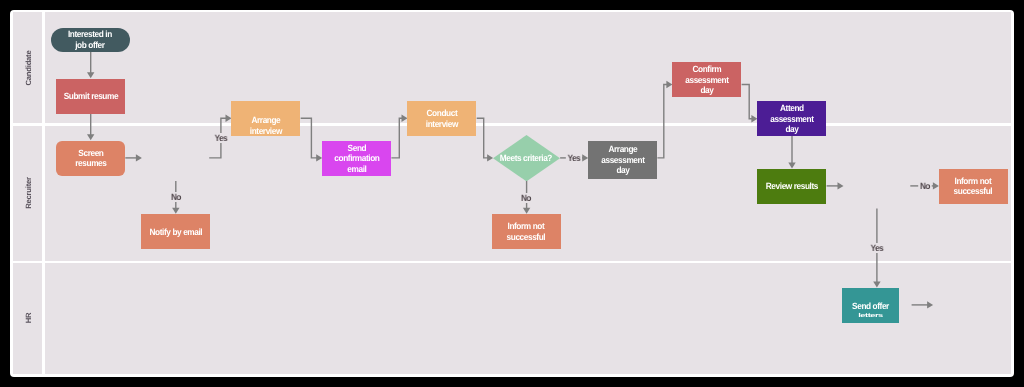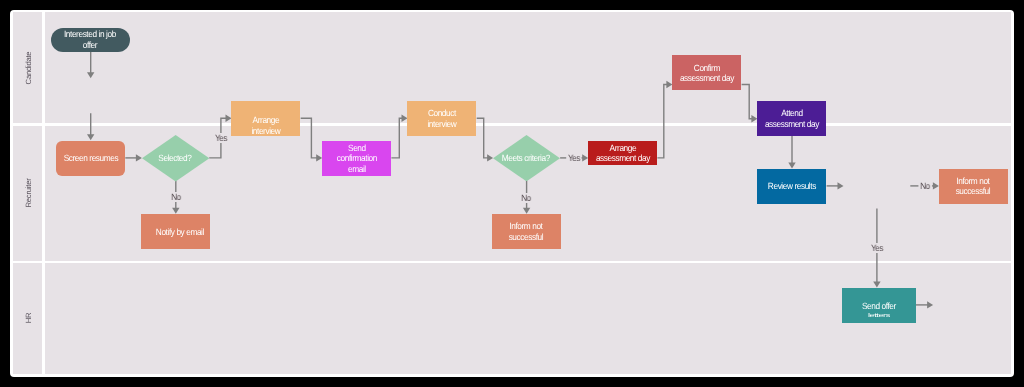--- a/index.html
+++ b/index.html
@@ -1,21 +1,21 @@
 <!DOCTYPE html>
 <html><head>
 <meta charset="utf-8">
 <style>
   html,body{margin:0;padding:0;}
   body{width:1024px;height:387px;background:#000;overflow:hidden;
        font-family:"Liberation Sans",sans-serif;
        -webkit-font-smoothing:antialiased;text-rendering:geometricPrecision;}
   #root{position:absolute;left:0;top:0;width:1024px;height:387px;background:#000;}
   #frame{position:absolute;left:9.8px;top:9.7px;width:1003.8px;height:366.9px;
-         background:#ffffff;border-radius:4px;overflow:hidden;}
+         background:#ffffff;border-radius:4px;overflow:hidden;font-weight:bold;}
   #canvas{position:absolute;left:3px;top:2.8px;width:998px;height:361.2px;
           background:#e7e2e6;overflow:hidden;}
   .lane-div{position:absolute;background:#ffffff;}
   .lane-label{position:absolute;width:120px;height:12px;margin-left:-60px;
               margin-top:-6px;color:#57505a;font-size:7.7px;line-height:12px;
               white-space:nowrap;text-align:center;letter-spacing:-0.25px;
               transform:rotate3d(0,0,1,-90deg) translate3d(0,0,0);transform-origin:center center;}
   .node{position:absolute;box-sizing:border-box;display:flex;align-items:center;
         justify-content:center;text-align:center;color:#ffffff;font-size:9px;
         line-height:10.35px;letter-spacing:-0.45px;}
@@ -109,66 +109,63 @@
             <polygon points="863.9,275.5 860.1999999999999,269.5 867.6,269.5" fill="#7f7f7f"></polygon>
           </g>
           <g>
             <polyline points="898.6,292.9 915.3000000000001,292.9" fill="none" stroke="#7f7f7f" stroke-width="1.4" stroke-linejoin="miter"></polyline>
             <polygon points="920.1,292.9 914.1,289.2 914.1,296.59999999999997" fill="#7f7f7f"></polygon>
           </g>
         </svg>
         <div class="node stadium" style="left: 37.8px; top: 15.5px; width: 79.6px; height: 23.6px; background: rgb(66, 90, 96);">
           <span class="lbl">Interested in job offer</span>
         </div>
+        <div class="node rect" style="left: 43.1px; top: 66.2px; width: 69.2px; height: 35px; background: rgb(203, 99, 99);">
+          <span class="lbl">Submit resume</span>
+        </div>
         <div class="node rect" style="left: 43.1px; top: 128.2px; width: 69.2px; height: 35px; background: rgb(221, 131, 102); border-radius: 6px;">
           <span class="lbl">Screen resumes</span>
         </div>
-        <div class="node diamond" style="left: 128.9px; top: 122.5px; width: 67.3px; height: 46.6px;">
-          <svg class="dmnd" viewBox="0 0 67.3 46.6">
-            <polygon points="33.65,0 67.3,23.3 33.65,46.6 0,23.3" fill="#97cfab"></polygon>
-          </svg>
-          <span class="lbl">Selected?</span>
-        </div>
-        <div class="node rect" style="left: 128.2px; top: 201.8px; width: 69.2px; height: 35px; background: rgb(221, 131, 102); justify-content: flex-end;">
+        <div class="node rect" style="left: 128.2px; top: 201.8px; width: 69.2px; height: 35px; background: rgb(221, 131, 102);">
           <span class="lbl">Notify by email</span>
         </div>
         <div class="node rect" style="left: 218.5px; top: 88.6px; width: 69.2px; height: 35px; background: rgb(239, 179, 117); align-items: flex-end;">
           <span class="lbl">Arrange interview</span>
         </div>
         <div class="node rect" style="left: 309.2px; top: 128.4px; width: 69.2px; height: 35px; background: #d946ef;">
           <span class="lbl">Send confirmation email</span>
         </div>
         <div class="node diamond" style="left: 480.1px; top: 122.3px; width: 67px; height: 46.4px;">
           <svg class="dmnd" viewBox="0 0 67 46.4">
             <polygon points="33.5,0 67,23.2 33.5,46.4 0,23.2" fill="#97cfab"></polygon>
           </svg>
           <span class="lbl">Meets criteria?</span>
         </div>
         <div class="node rect" style="left: 394.5px; top: 88.6px; width: 69.2px; height: 35px; background: rgb(239, 179, 117);">
           <span class="lbl">Conduct interview</span>
         </div>
         <div class="node rect" style="left: 478.9px; top: 201.8px; width: 69.2px; height: 35px; background: rgb(221, 131, 102);">
           <span class="lbl">Inform not successful</span>
         </div>
-        <div class="node rect" style="left: 575.2px; top: 128.4px; width: 69.2px; height: 24px; background: #b91c1c;">
+        <div class="node rect" style="left: 575.2px; top: 128.4px; width: 69.2px; height: 38px; background: #737373;">
           <span class="lbl">Arrange assessment day</span>
         </div>
-        <div class="node rect" style="left: 659.4px; top: 43px; width: 69.2px; height: 35px; background: rgb(203, 99, 99);">
+        <div class="node rect" style="left: 659.4px; top: 50px; width: 69.2px; height: 35px; background: rgb(203, 99, 99);">
           <span class="lbl">Confirm assessment day</span>
         </div>
         <div class="node rect" style="left: 744.4px; top: 88.7px; width: 69.2px; height: 35px; background: #4c1d95;">
           <span class="lbl">Attend assessment day</span>
         </div>
-        <div class="node rect" style="left: 744.4px; top: 156.4px; width: 69.2px; height: 35px; background: #0369a1; text-align: center;">
+        <div class="node rect" style="left: 744.4px; top: 156.4px; width: 69.2px; height: 35px; background: #4d7c0f; text-align: center;">
           <span class="lbl">Review results</span>
         </div>
         <div class="node rect" style="left: 925.9px; top: 156.4px; width: 69.2px; height: 35px; background: rgb(221, 131, 102);">
           <span class="lbl">Inform not successful</span>
         </div>
-        <div class="node rect" style="left: 829.1px; top: 275.5px; width: 74px; height: 34.9px; background: rgb(52, 150, 149);">
+        <div class="node rect" style="left: 829.1px; top: 275.5px; width: 57px; height: 34.9px; background: rgb(52, 150, 149);">
           <span class="lbl" style="top: 5.8px;">
             <span class="lblline">Send offer</span>
             <span class="lblline" style="transform: translateY(-1px) scale(1.12, 0.62);">letters</span>
           </span>
         </div>
         <div class="edge-label" style="left: 208px; top: 125.8px;">Yes</div>
         <div class="edge-label" style="left: 162.9px; top: 184.9px;">No</div>
         <div class="edge-label" style="left: 561.5px; top: 145.6px;">Yes</div>
         <div class="edge-label" style="left: 513.4px; top: 185.1px;">No</div>
         <div class="edge-label" style="left: 912px; top: 173.5px;">No</div>

